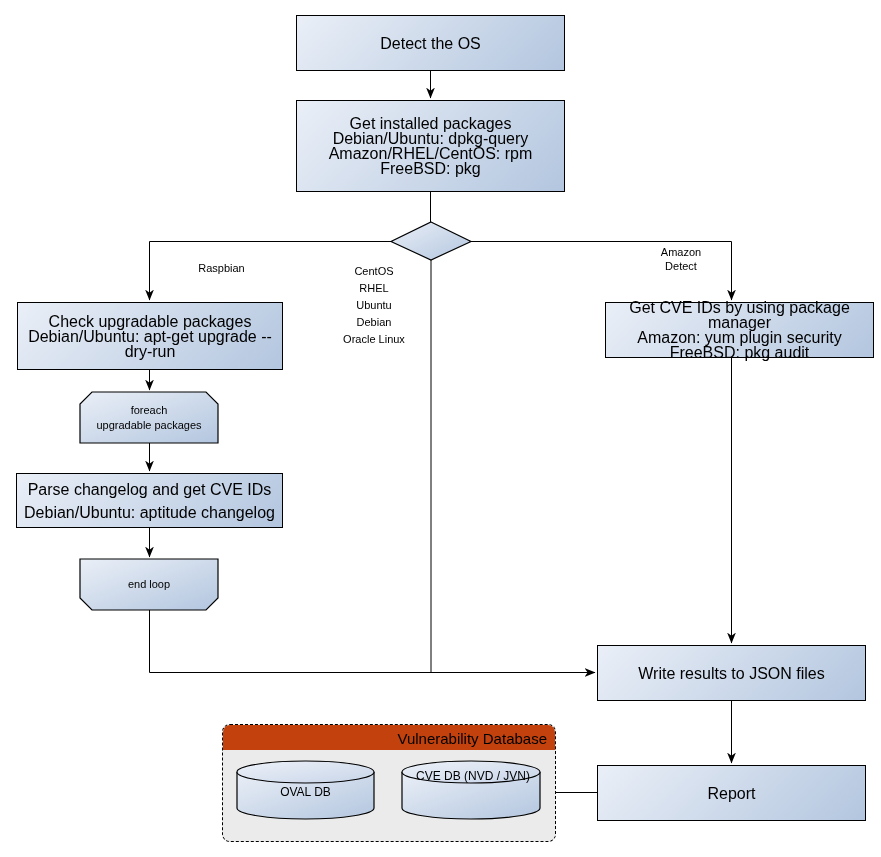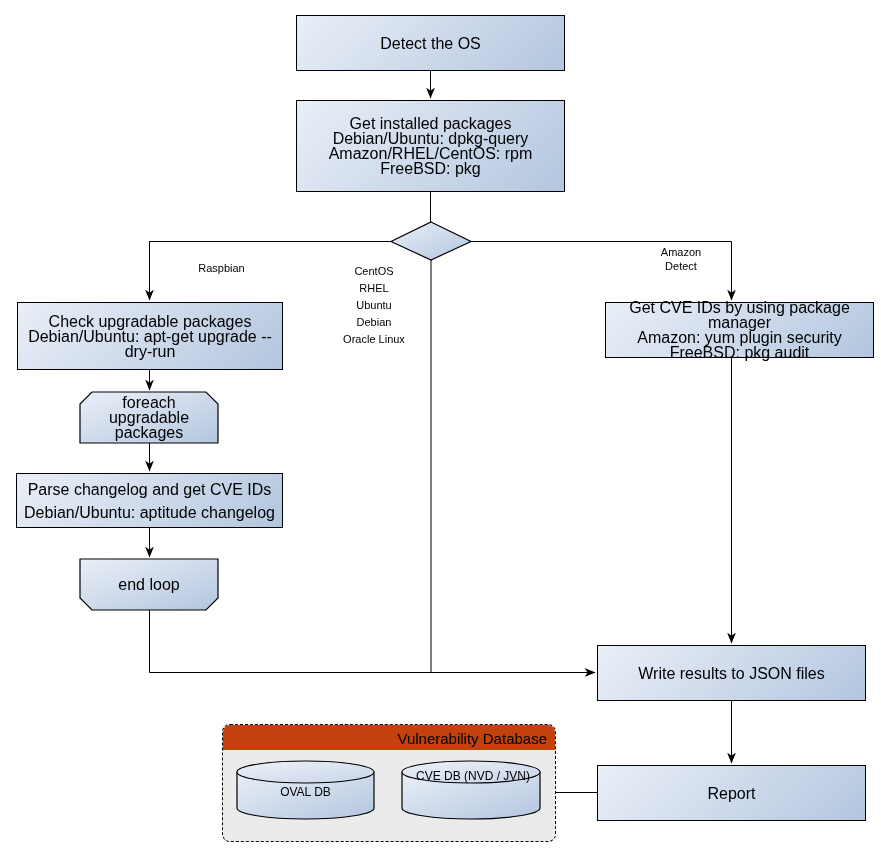--- a/index.html
+++ b/index.html
@@ -30,21 +30,21 @@
     font-size: 16px;
     line-height: 15px;
   }
   .shape-label {
     position: absolute;
     display: flex;
     flex-direction: column;
     justify-content: center;
     align-items: center;
     text-align: center;
-    font-size: 16px;
+    font-size: 11px;
     line-height: 15px;
     pointer-events: none;
   }
   .branch-label {
     position: absolute;
     text-align: center;
     font-size: 11px;
     line-height: 17px;
   }
   .branch-label.tight { line-height: 14px; }

